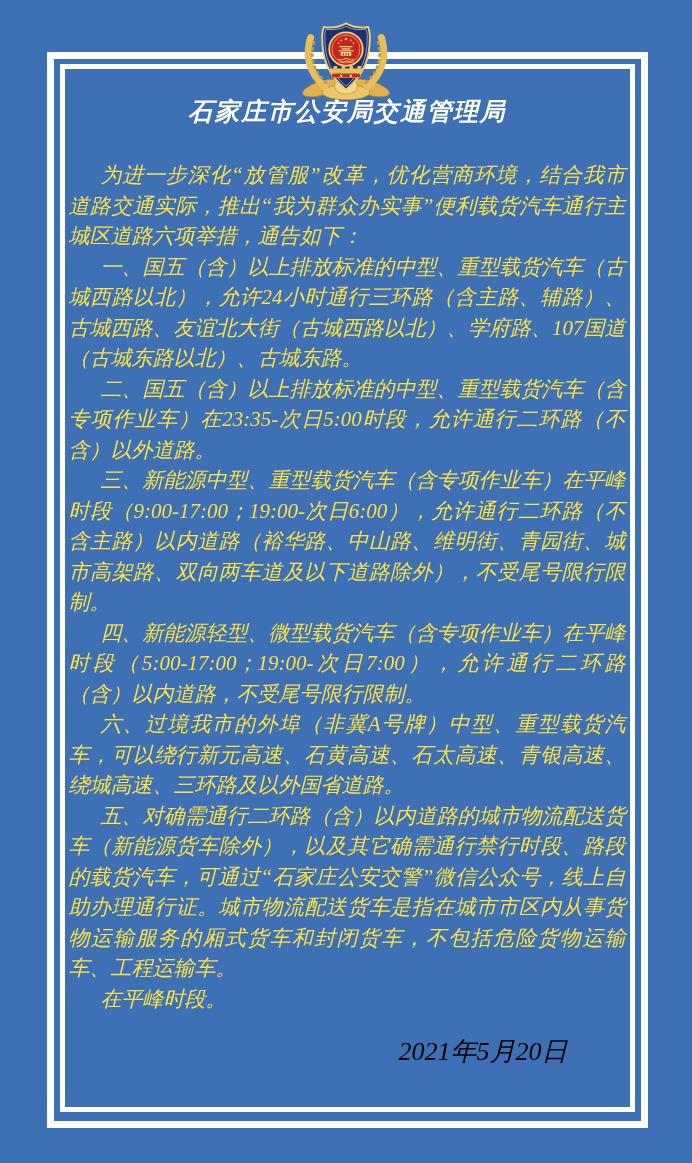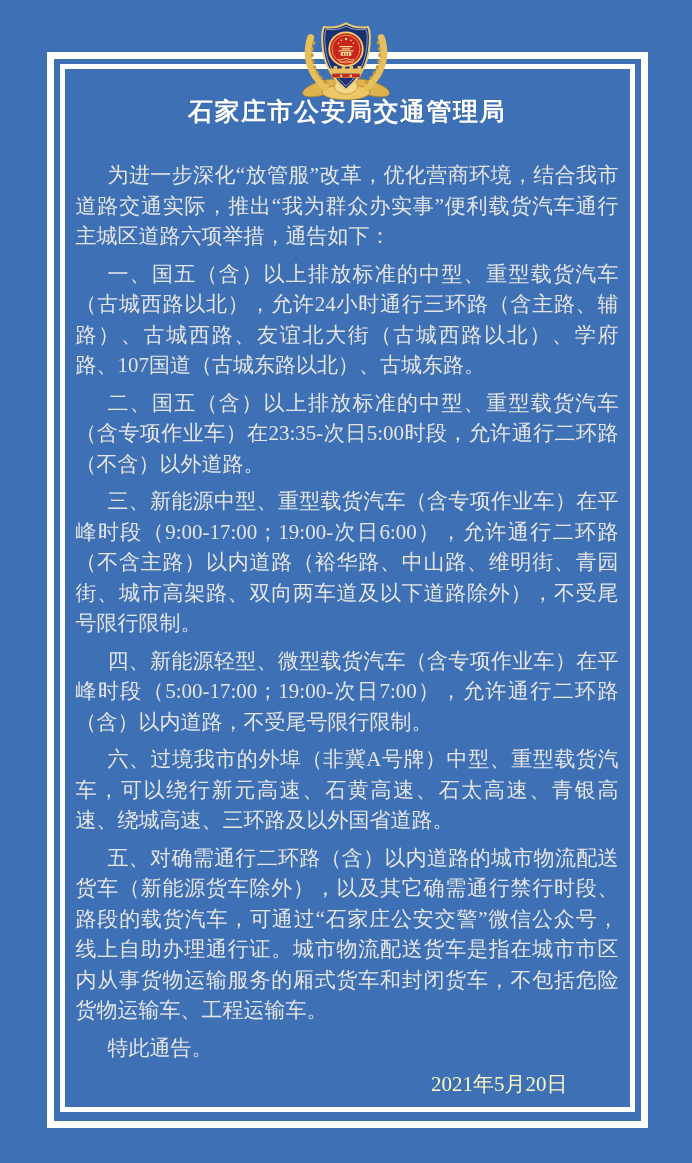--- a/index.html
+++ b/index.html
@@ -1,19 +1,20 @@
 <!DOCTYPE html>
 <html><head>
 <meta charset="utf-8">
 <style>
   html,body{margin:0;padding:0;background:#3d70b4;}
   .canvas{
     position:relative;width:631px;height:1163px;margin:0 auto;
     background:#3d70b4;overflow:hidden;
     font-family:"Liberation Sans",sans-serif;
+    font-style:italic;
   }
   .outer-frame{
     position:absolute;left:16px;top:52px;right:14px;bottom:35px;
     border:7px solid #ffffff;z-index:1;
   }
   .inner-frame{
     position:absolute;left:29px;top:64px;right:27px;bottom:51px;
     border:5px solid #ffffff;z-index:1;
   }
   .badge{
@@ -24,26 +25,26 @@
     position:absolute;left:38px;right:36px;top:96px;color:#ffffff;z-index:2;
   }
   .title{
     margin:0;text-align:center;font-size:25px;font-weight:700;
     line-height:31px;letter-spacing:1.5px;color:#ffffff;
     font-family:"Liberation Sans",sans-serif;
     text-shadow:0 0 1px rgba(20,50,110,.35);
   }
   .body{margin-top:33px;font-family:"Liberation Serif",serif;}
   .para{
-    margin:7px;font-size:21px;line-height:30.5px;text-align:justify;
-    text-indent:32px;color:#e5e5e5;
+    margin:0;font-size:21px;line-height:30.5px;text-align:justify;
+    text-indent:32px;color:#fde047;
   }
   .date{
-    font-family:"Liberation Serif",serif;font-size:21px;
-    text-align:right;padding-right:58px;color:#fef9c3;
+    margin-top:20px;font-family:"Liberation Serif",serif;font-size:26px;
+    text-align:right;padding-right:58px;color:#000000;
   }
 </style>
 </head>
 <body>
 
 <div class="canvas">
 
   <div class="outer-frame"></div>
   <div class="inner-frame"></div>
 
@@ -100,19 +101,19 @@
 
     <div class="body">
 
     <p class="para">为进一步深化“放管服”改革，优化营商环境，结合我市道路交通实际，推出“我为群众办实事”便利载货汽车通行主城区道路六项举措，通告如下：</p>
         <p class="para">一、国五（含）以上排放标准的中型、重型载货汽车（古城西路以北），允许24小时通行三环路（含主路、辅路）、古城西路、友谊北大街（古城西路以北）、学府路、107国道（古城东路以北）、古城东路。</p>
         <p class="para">二、国五（含）以上排放标准的中型、重型载货汽车（含专项作业车）在23:35-次日5:00时段，允许通行二环路（不含）以外道路。</p>
         <p class="para">三、新能源中型、重型载货汽车（含专项作业车）在平峰时段（9:00-17:00；19:00-次日6:00），允许通行二环路（不含主路）以内道路（裕华路、中山路、维明街、青园街、城市高架路、双向两车道及以下道路除外），不受尾号限行限制。</p>
         <p class="para">四、新能源轻型、微型载货汽车（含专项作业车）在平峰时段（5:00-17:00；19:00-次日7:00），允许通行二环路（含）以内道路，不受尾号限行限制。</p>
         <p class="para">六、过境我市的外埠（非冀A号牌）中型、重型载货汽车，可以绕行新元高速、石黄高速、石太高速、青银高速、绕城高速、三环路及以外国省道路。</p>
         <p class="para">五、对确需通行二环路（含）以内道路的城市物流配送货车（新能源货车除外），以及其它确需通行禁行时段、路段的载货汽车，可通过“石家庄公安交警”微信公众号，线上自助办理通行证。城市物流配送货车是指在城市市区内从事货物运输服务的厢式货车和封闭货车，不包括危险货物运输车、工程运输车。</p>
-        <p class="para">特此通告。</p>
+        <p class="para">在平峰时段。</p>
       </div>
 
     <div class="date">2021年5月20日</div>
   </div>
 
 </div>
 
 </body></html>

